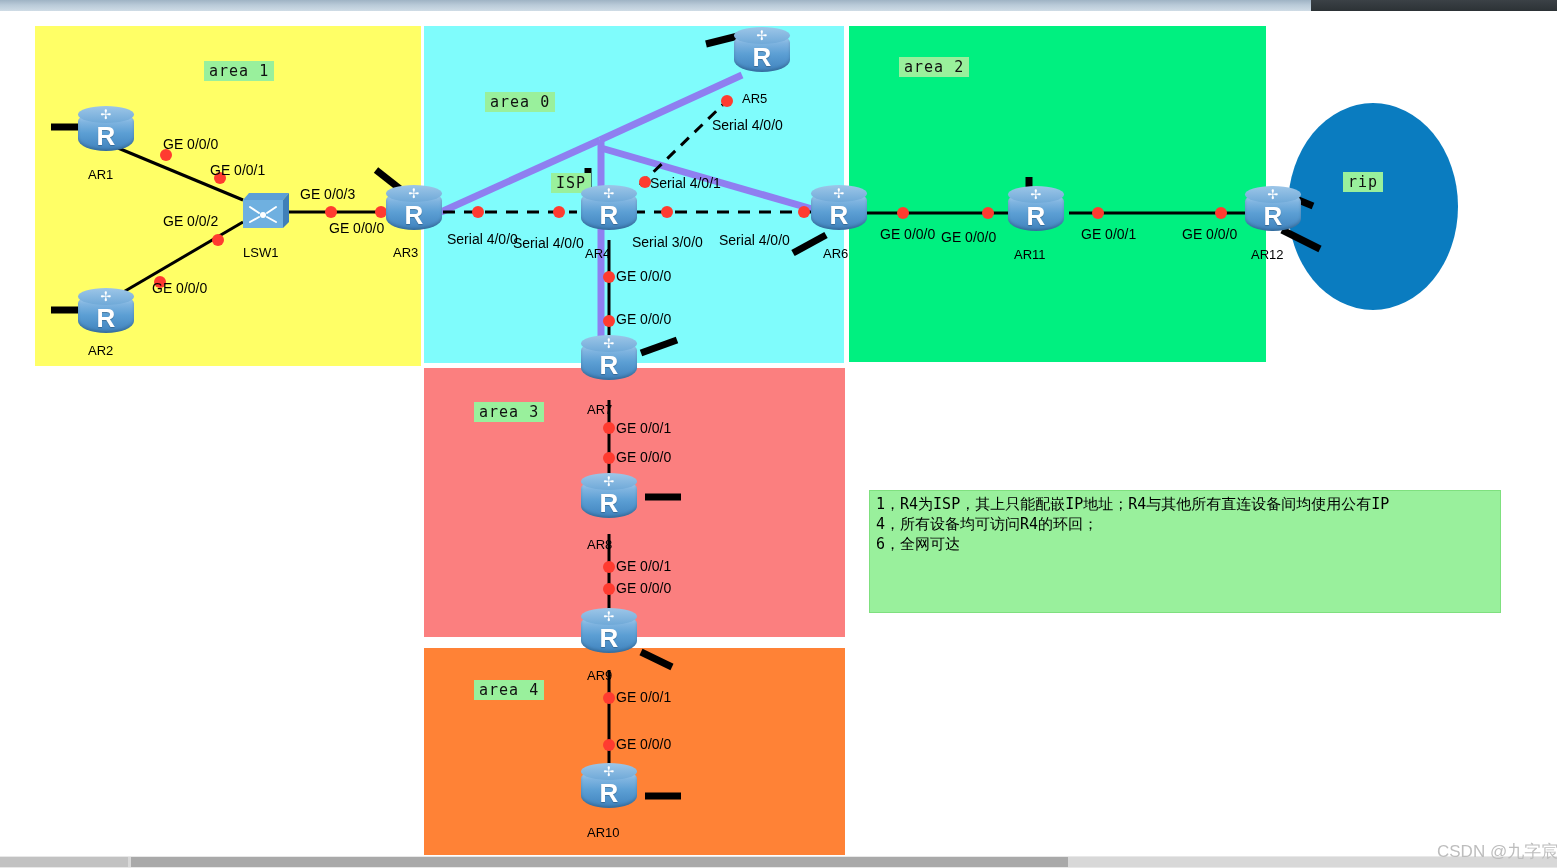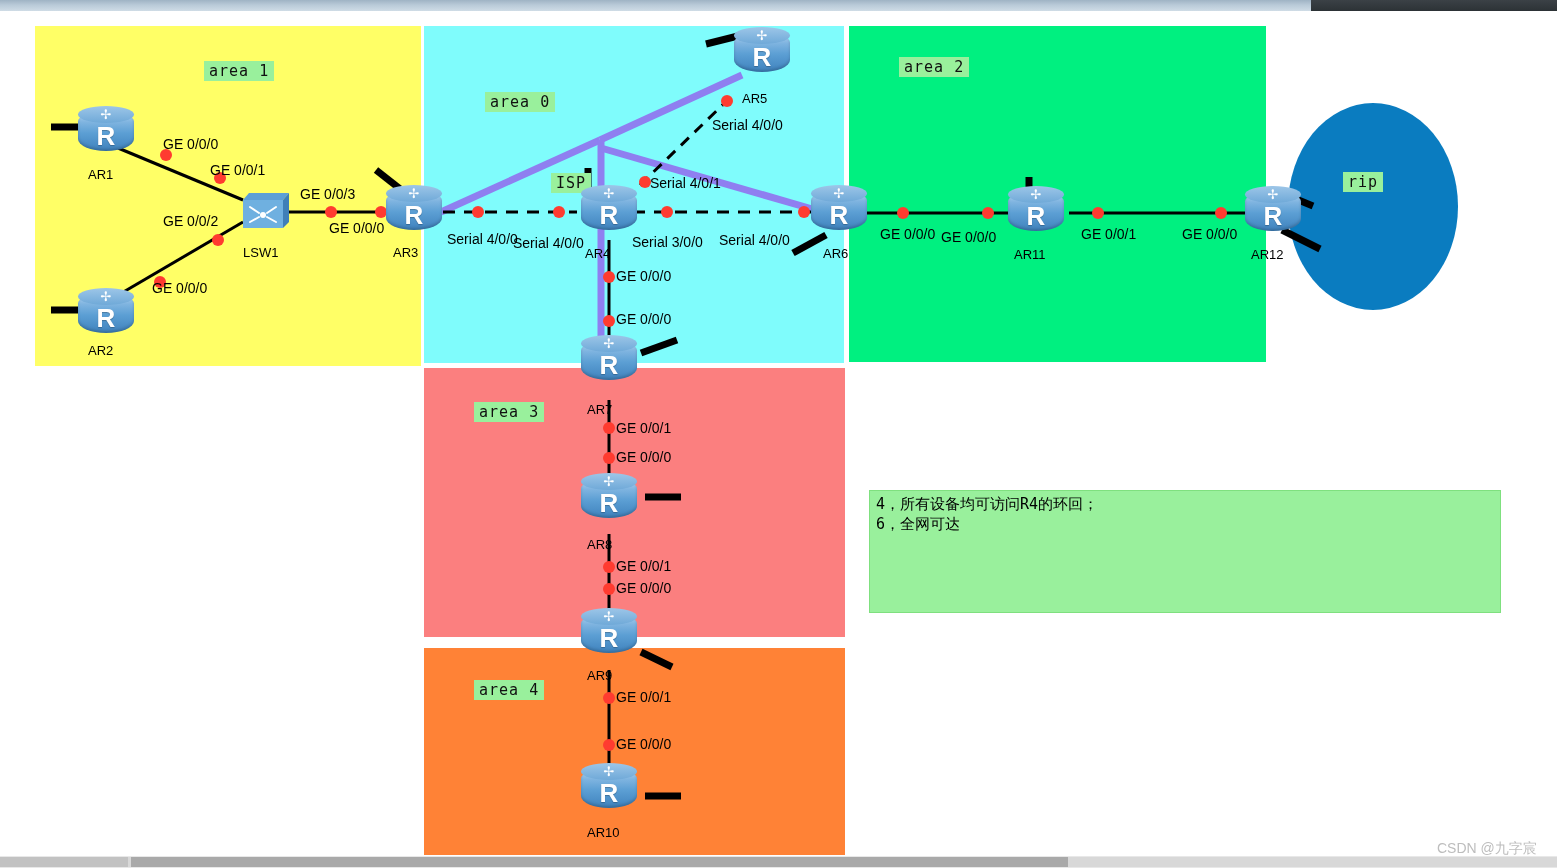--- a/index.html
+++ b/index.html
@@ -68,21 +68,21 @@
   .iflabel{position:absolute;font-size:14px;color:#000;white-space:nowrap;
       font-family:"Liberation Sans",sans-serif;}
 
   
   #req-box{position:absolute;left:869px;top:490px;width:632px;height:123px;
       background:#99f09c;border:1px solid #7fe07f;padding:3px 6px;box-sizing:border-box;}
   .req-line{font-family:"DejaVu Sans Mono","Liberation Mono",monospace;
       font-size:15px;line-height:20px;color:#000;white-space:nowrap;}
 
   
-  #watermark{position:absolute;left:1437px;top:840px;font-size:14px;color:#bdbdbd;
+  #watermark{position:absolute;left:1437px;top:840px;font-size:17px;color:#bdbdbd;
       font-family:"Liberation Sans",sans-serif;white-space:nowrap;}
 </style>
 </head>
 <body>
 
 <div id="top-chrome"></div>
 <div id="top-chrome-dark"></div>
 <div id="bottom-chrome"></div>
 <div id="bottom-scroll-track"></div>
 <div id="bottom-scroll-left"></div>
@@ -310,17 +310,18 @@
 <div class="iflabel" style="left:616px;top:558px;">GE 0/0/1</div>
 <div class="iflabel" style="left:616px;top:580px;">GE 0/0/0</div>
 <div class="iflabel" style="left:616px;top:689px;">GE 0/0/1</div>
 <div class="iflabel" style="left:616px;top:736px;">GE 0/0/0</div>
 <div class="iflabel" style="left:880px;top:226px;">GE 0/0/0</div>
 <div class="iflabel" style="left:941px;top:229px;">GE 0/0/0</div>
 <div class="iflabel" style="left:1081px;top:226px;">GE 0/0/1</div>
 <div class="iflabel" style="left:1182px;top:226px;">GE 0/0/0</div>
 
 <div id="req-box">
+  <div class="req-line">1，R4为ISP，其上只能配嵌IP地址；R4与其他所有直连设备间均使用公有IP</div>
   <div class="req-line">4，所有设备均可访问R4的环回；</div>
   <div class="req-line">6，全网可达</div>
 </div>
 
 <div id="watermark">CSDN @九字宸</div>
 
 </body></html>

